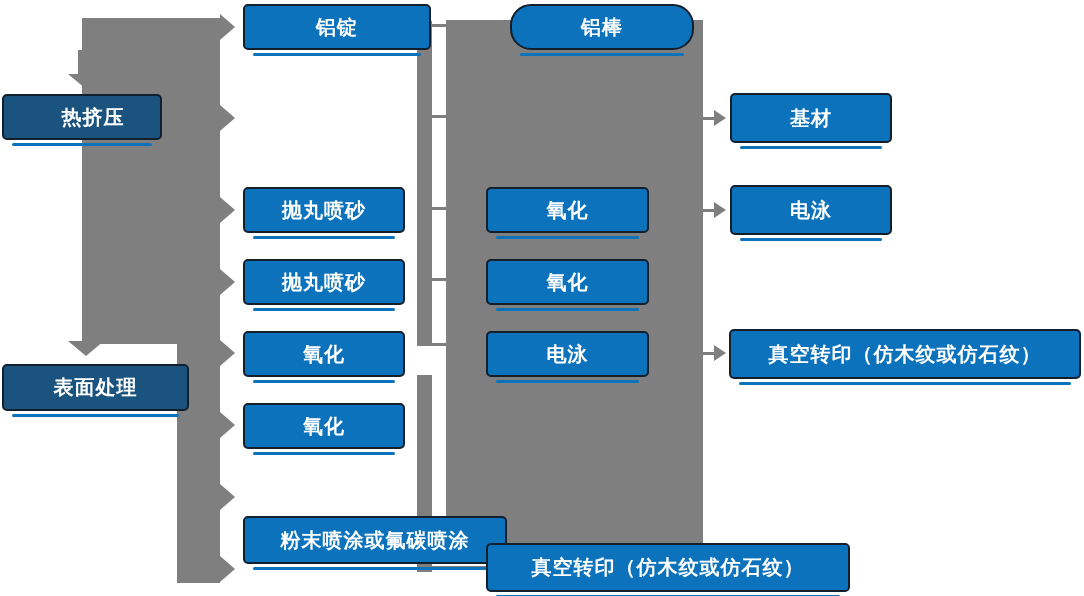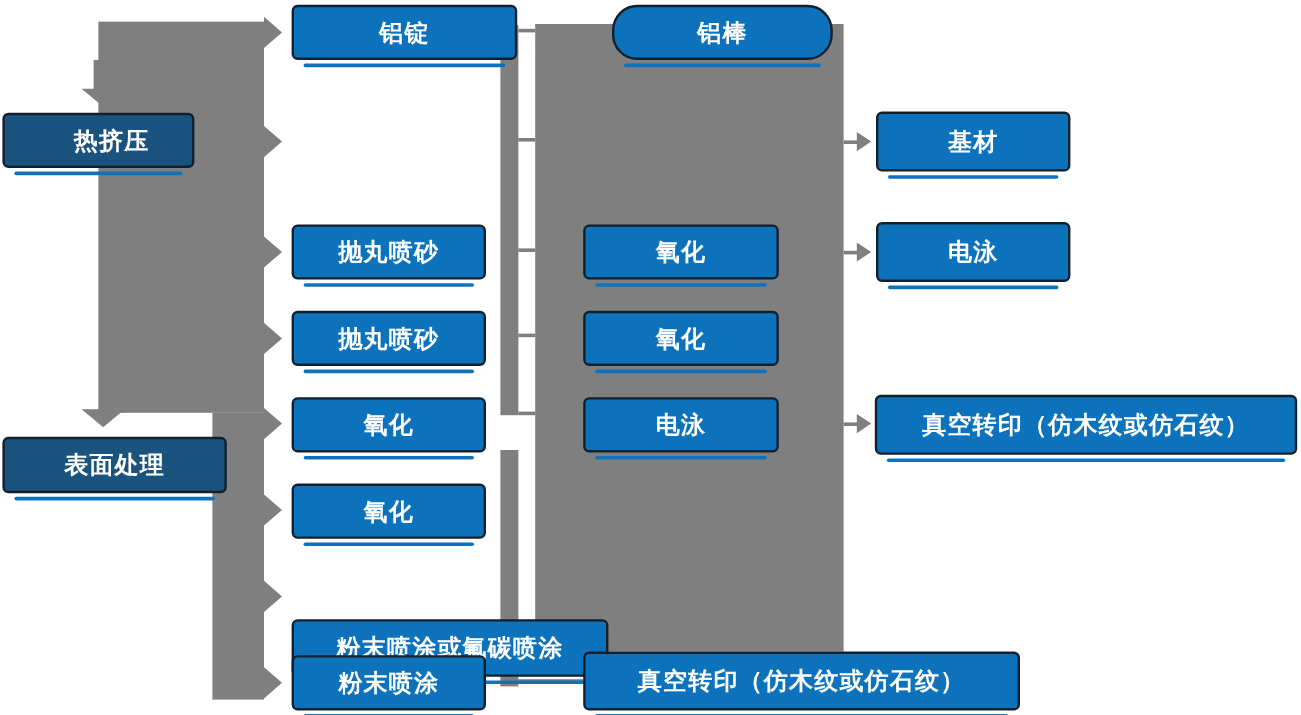--- a/index.html
+++ b/index.html
@@ -79,21 +79,20 @@
 
   <div class="node dark" style="left:2px;top:94px;width:160px;height:46px;padding-left:22px;">热挤压</div>
   <div class="node dark" style="left:2px;top:364px;width:187px;height:47px;">表面处理</div>
 
   <div class="node bright" style="left:243px;top:4px;width:188px;height:46px;">铝锭</div>
   <div class="node bright" style="left:243px;top:187px;width:162px;height:46px;">抛丸喷砂</div>
   <div class="node bright" style="left:243px;top:259px;width:162px;height:46px;">抛丸喷砂</div>
   <div class="node bright" style="left:243px;top:331px;width:162px;height:46px;">氧化</div>
   <div class="node bright" style="left:243px;top:403px;width:162px;height:46px;">氧化</div>
   <div class="node bright" style="left:243px;top:472px;width:264px;height:48px;margin-top:44px;">粉末喷涂或氟碳喷涂</div>
-  <div class="node bright" style="left:243px;top:546px;width:162px;height:46px;">粉末喷涂</div>
 
   <div class="node bright" style="left:510px;top:4px;width:184px;height:46px;border-radius:21px;">铝棒</div>
   <div class="node bright" style="left:486px;top:187px;width:163px;height:46px;">氧化</div>
   <div class="node bright" style="left:486px;top:259px;width:163px;height:46px;">氧化</div>
   <div class="node bright" style="left:486px;top:331px;width:163px;height:46px;">电泳</div>
   <div class="node bright" style="left:486px;top:543px;width:364px;height:49px;">真空转印（仿木纹或仿石纹）</div>
 
   <div class="node bright" style="left:730px;top:93px;width:162px;height:50px;">基材</div>
   <div class="node bright" style="left:730px;top:185px;width:162px;height:50px;">电泳</div>
   <div class="node bright" style="left:729px;top:329px;width:352px;height:50px;">真空转印（仿木纹或仿石纹）</div>

